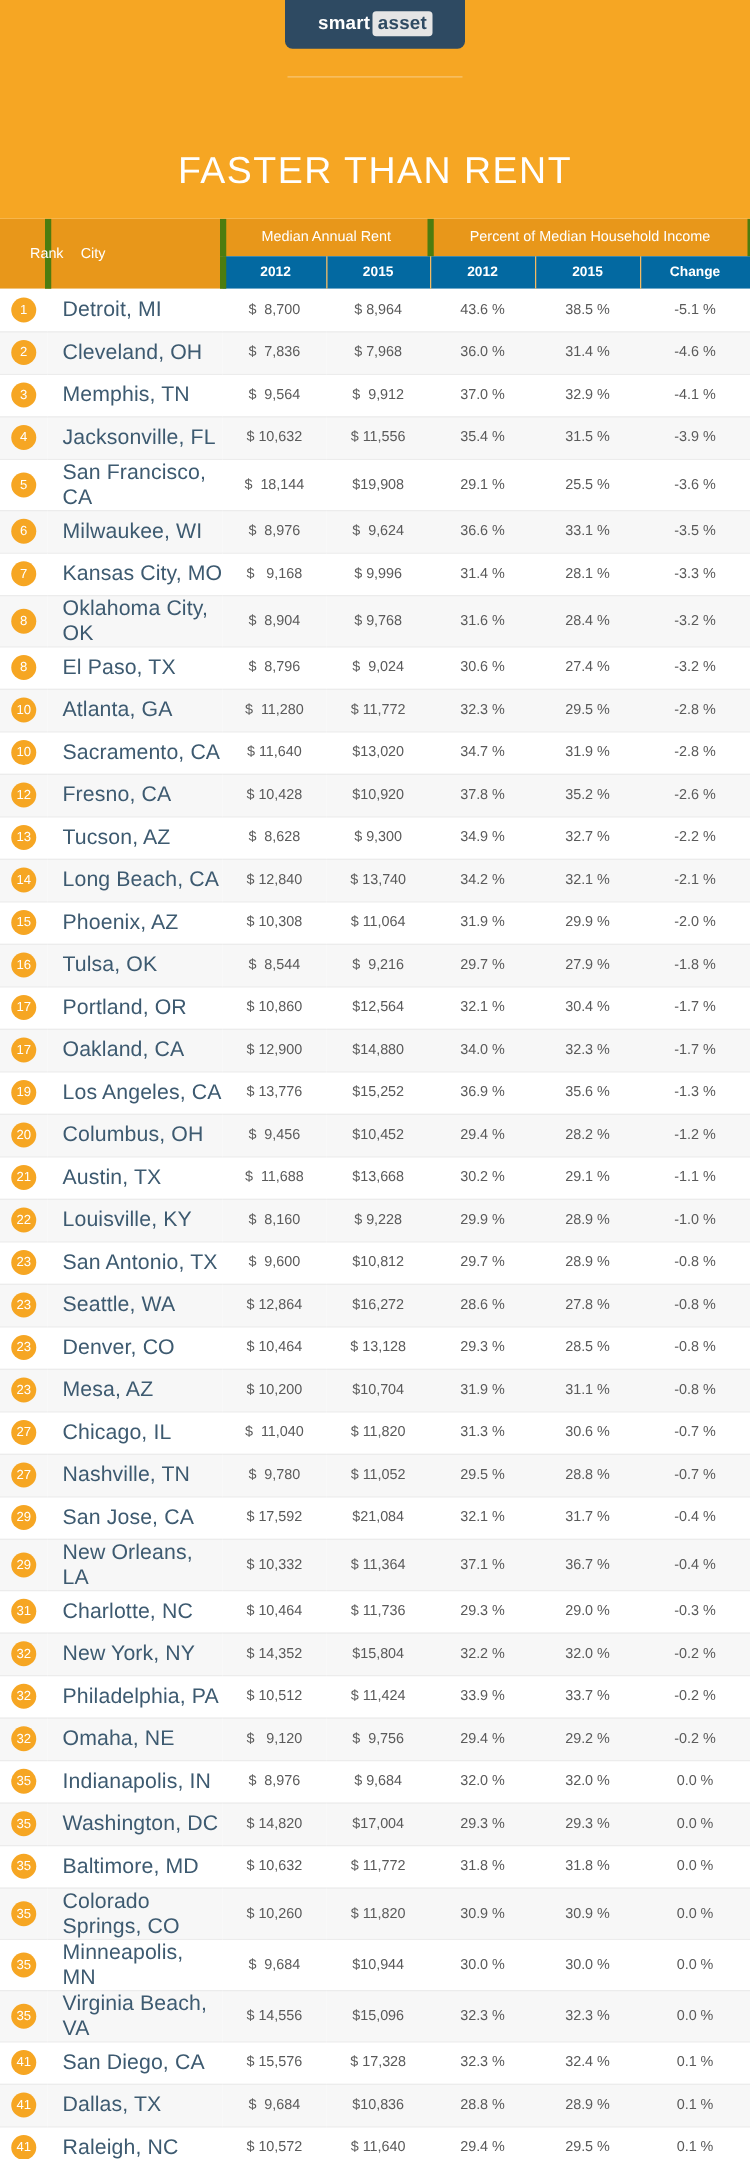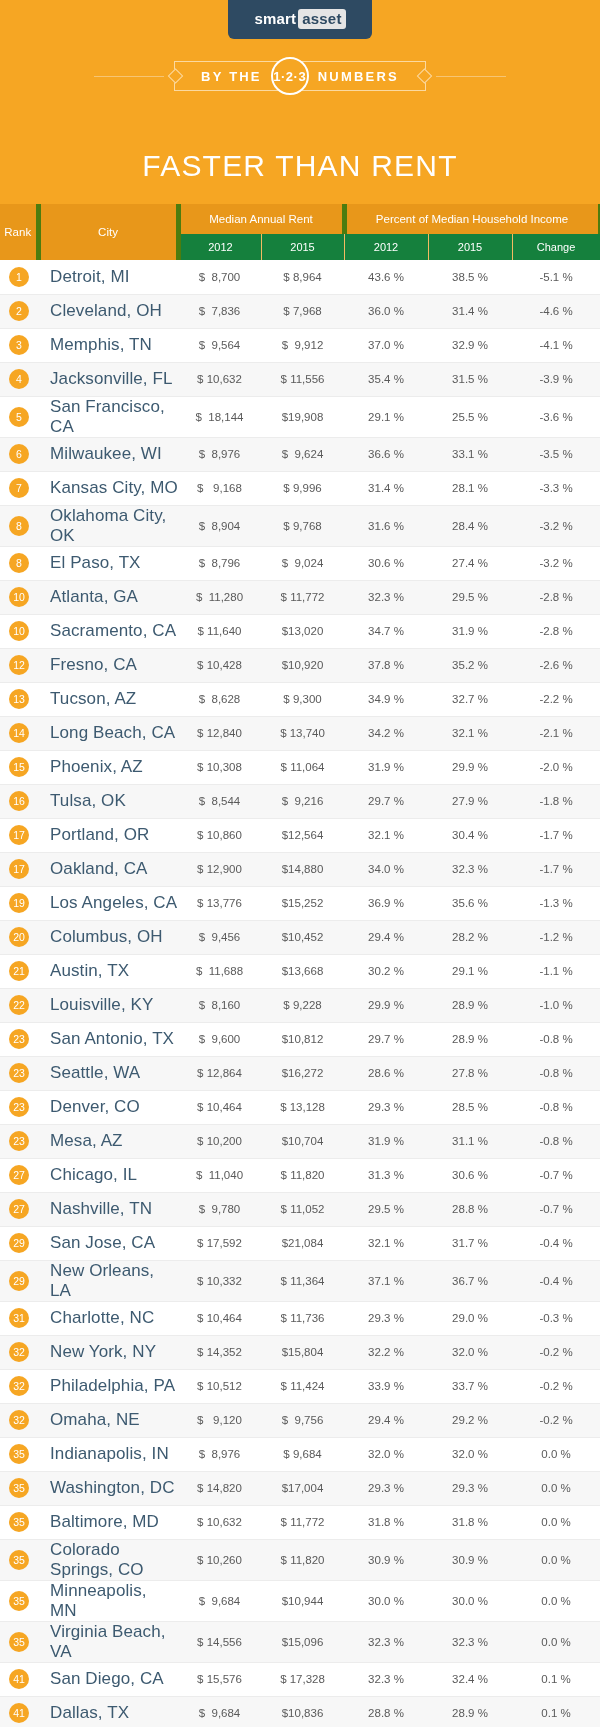--- a/index.html
+++ b/index.html
@@ -118,29 +118,29 @@
     background: #e8971a;
     color: #ffffff;
     font-size: 11.5px;
     font-weight: normal;
     padding: 9px 0 9px 0;
     text-align: center;
     border-right: 5px solid #4d7c0f;
   }
   thead .hdr-top th.rank-h,
   thead .hdr-top th.city-h {
-    text-align: center;
-    padding-left: 0;
+    text-align: left;
+    padding-left: 24px;
     vertical-align: middle;
   }
   thead .hdr-sub th {
-    background: #15803d;
+    background: #0369a1;
     color: #ffffff;
     font-size: 11px;
-    font-weight: normal;
+    font-weight: bold;
     padding: 7px 12px;
     text-align: center;
     border-right: 1px solid #f4bb62;
   }
   col.c-rank { width: 38px; }
   col.c-city { width: 140px; }
   col.c-r2012 { width: 83px; }
   col.c-r2015 { width: 83px; }
   col.c-p2012 { width: 84px; }
   col.c-p2015 { width: 84px; }
@@ -201,25 +201,20 @@
   <div class="header">
     <div class="logo-wrap">
       <div class="logo">
         <span class="smart">smart</span>
           <span class="asset">asset</span>
       </div>
     </div>
 
     <div class="ribbon-row">
       <div class="ribbon-line"></div>
-      <div class="ribbon">
-        <span class="ribbon-text">BY THE</span>
-        <span class="ribbon-badge">1·2·3</span>
-        <span class="ribbon-text">NUMBERS</span>
-      </div>
       <div class="ribbon-line"></div>
     </div>
 
     <h1 class="title">
       <br>
       <span>FASTER THAN RENT</span>
     </h1>
   </div>
 
   <table>

